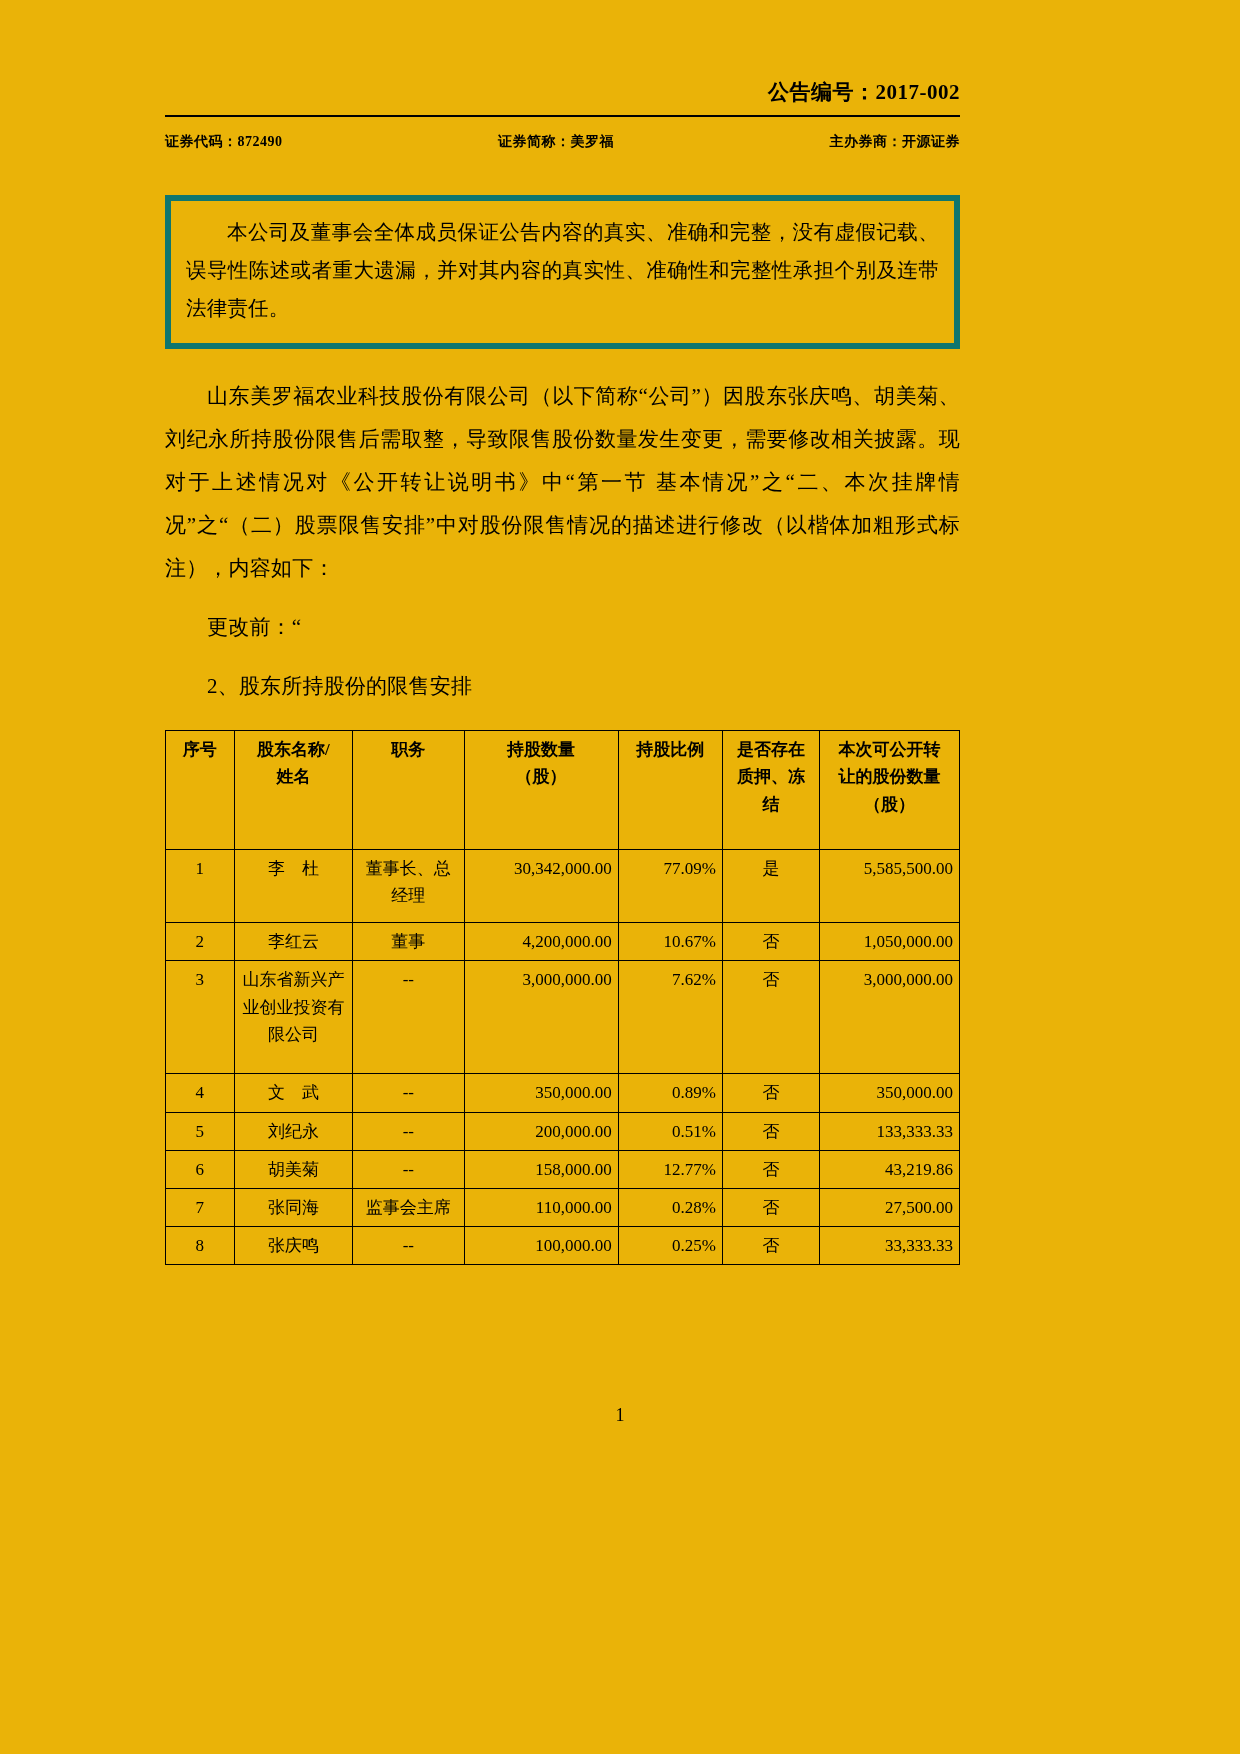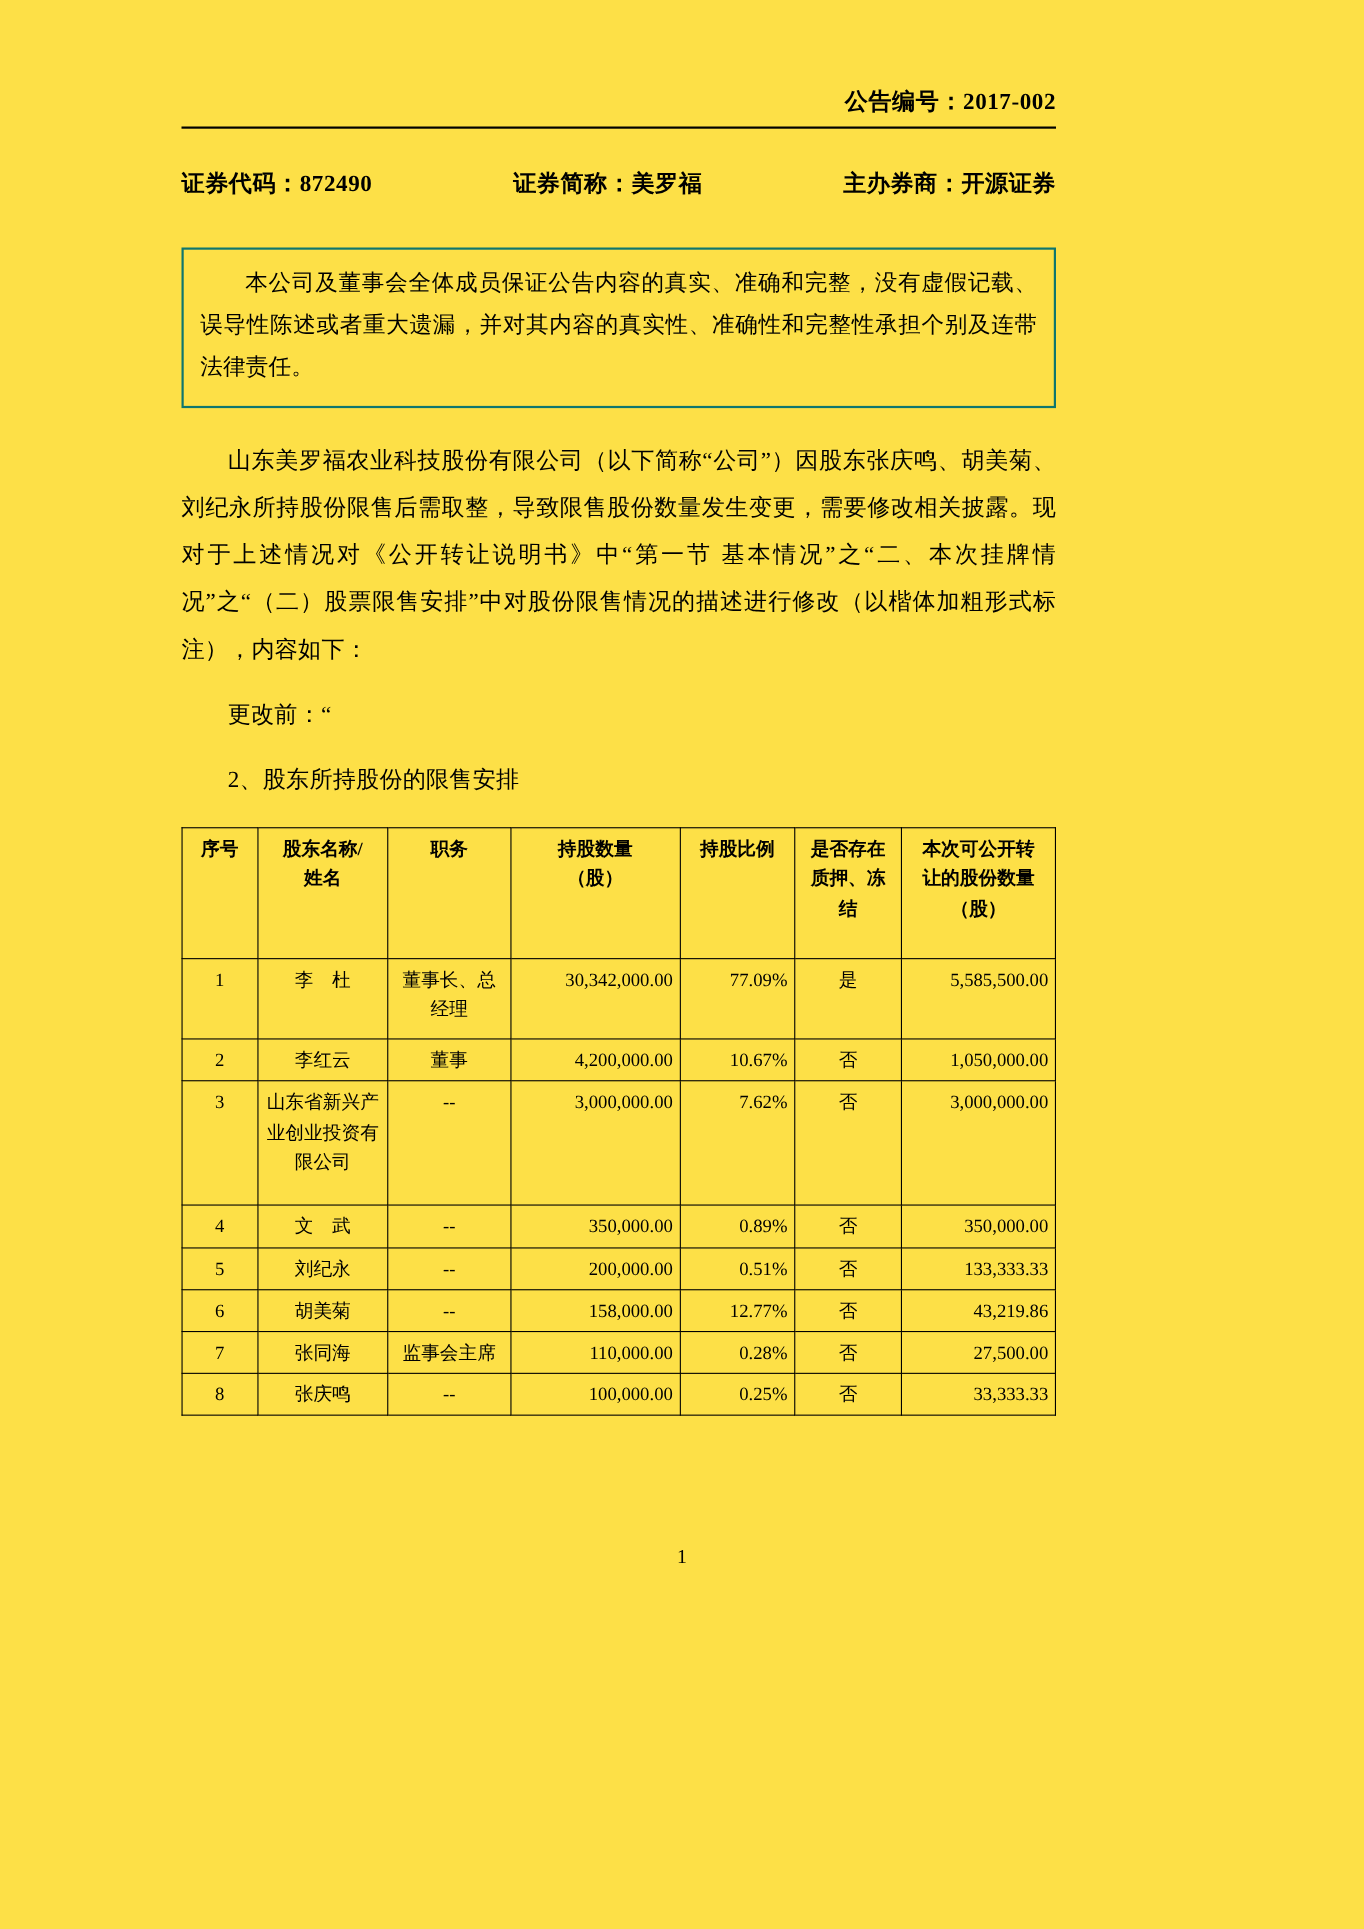--- a/index.html
+++ b/index.html
@@ -9,21 +9,21 @@
   }
   body {
     font-family: "Liberation Serif", "DejaVu Serif", serif;
     color: #000000;
   }
   .page {
     position: relative;
     width: 1240px;
     height: 1754px;
     margin: 0 auto;
-    background: #fde047;
+    background: #eab308;
     box-sizing: border-box;
     padding: 0;
     overflow: hidden;
   }
   .content {
     position: absolute;
     left: 165px;
     top: 0;
     width: 795px;
   }
@@ -38,23 +38,23 @@
     line-height: 1.2;
   }
   .header-rule {
     border-top: 2.5px solid #000;
     margin-top: 10px;
     margin-bottom: 0;
   }
   .code-row {
     display: flex;
     justify-content: space-between;
-    font-size: 21px;
-    font-weight: bold;
-    margin-top: 36px;
+    font-size: 14px;
+    font-weight: bold;
+    margin-top: 16px;
     letter-spacing: 0.5px;
   }
   .code-row > div { white-space: nowrap; }
   .code-row .c1 { flex: 0 0 auto; }
   .code-row .c2 { flex: 0 0 auto; margin-left: 60px;}
   .code-row .c3 { flex: 0 0 auto; margin-left: 60px;}
 
   
   .title-block {
     text-align: center;
@@ -63,21 +63,21 @@
   .title-line {
     font-size: 29px;
     font-weight: bold;
     line-height: 1.85;
     letter-spacing: 1px;
   }
 
   
   .disclaimer {
     margin-top: 44px;
-    border: 2px solid #0f766e;
+    border: 6px solid #0f766e;
     padding: 13px 15px 15px 15px;
     font-size: 20.5px;
     line-height: 1.85;
     text-align: justify;
     text-justify: inter-ideograph;
     letter-spacing: 0.2px;
   }
   .disclaimer p {
     margin: 0;
     text-indent: 2em;

